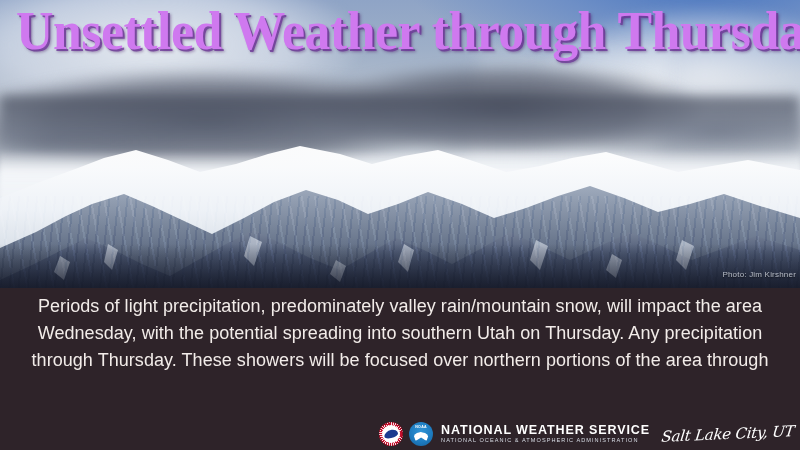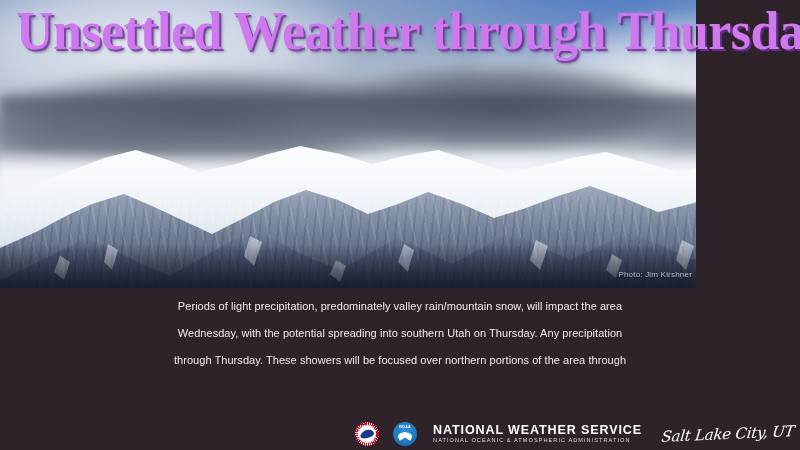--- a/index.html
+++ b/index.html
@@ -16,21 +16,21 @@
     width: 800px;
     height: 450px;
     overflow: hidden;
     background: #2e2329;
   }
 
   
   .photo {
     position: absolute;
     left: 0; top: 0;
-    width: 696px;
+    width: 800px;
     height: 288px;
     overflow: hidden;
     background: #8d9bb5;
   }
 
   
   .sky {
     position: absolute;
     left: 0; top: 0; width: 100%; height: 100%;
     background:
@@ -157,39 +157,39 @@
     height: 162px;
     background: #2e2329;
   }
   .body-text {
     position: absolute;
     left: 8px;
     top: 5px;
     width: 784px;
     text-align: center;
     font-family: "Liberation Sans", sans-serif;
-    font-size: 11px;
+    font-size: 18px;
     line-height: 27px;
     color: #f2ece9;
     letter-spacing: 0.05px;
   }
 
   
   .footer {
     position: absolute;
     left: 0;
     bottom: 0px;
     width: 800px;
     height: 32px;
     display: flex;
     align-items: center;
     justify-content: flex-end;
     padding-right: 6px;
     box-sizing: border-box;
-    gap: 14px;
+    gap: 6px;
   }
 
   .seal-nws {
     position: relative;
     width: 24px; height: 24px;
     border-radius: 50%;
     background: #c8102e;
     box-shadow: inset 0 0 0 1px #8f0b20;
     flex: 0 0 auto;
     overflow: hidden;

